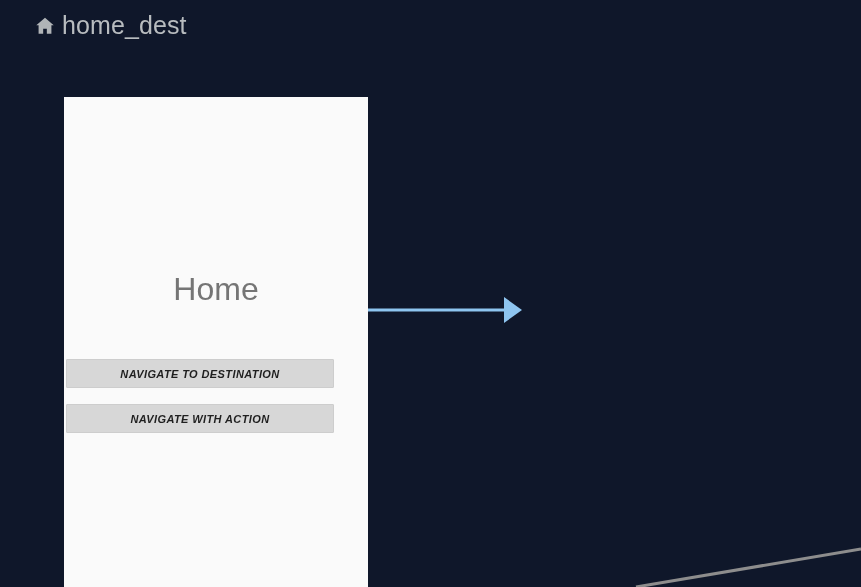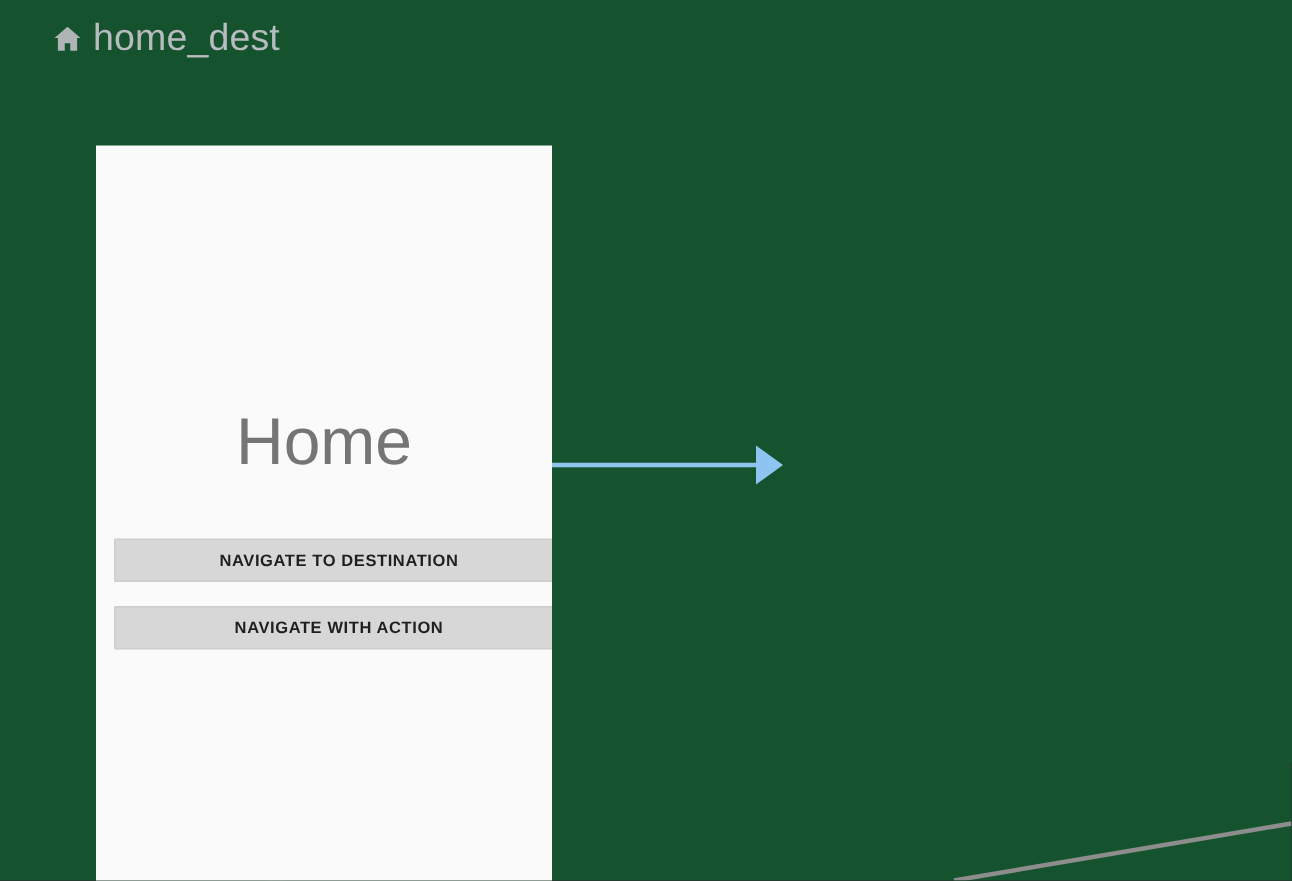--- a/index.html
+++ b/index.html
@@ -12,21 +12,21 @@
     height: 587px;
     position: relative;
     overflow: hidden;
     font-family: "Liberation Sans", sans-serif;
     -webkit-font-smoothing: antialiased;
   }
 
   #canvas {
     position: absolute;
     inset: 0;
-    background: #14532d;
+    background: #0f172a;
   }
 
   
   #edges {
     position: absolute;
     left: 0;
     top: 0;
     width: 861px;
     height: 587px;
     pointer-events: none;
@@ -99,28 +99,29 @@
     left: 32px;
     top: 55px;
     width: 304px;
     height: 510px;
   }
   #card-home .screen-title {
     position: absolute;
     left: 0;
     right: 0;
     top: 176px;
-    font-size: 44px;
+    font-size: 32px;
   }
   #card-home .btn {
     position: absolute;
-    left: 12px;
-    width: 300px;
+    left: 2px;
+    width: 268px;
     height: 29px;
     font-size: 11px;
+    font-style: italic;
   }
   #card-home .btn.b1 { top: 262px; }
   #card-home .btn.b2 { top: 307px; }
 
   #dest-home       { left: 32px;  top: 8px; }
   #dest-flow-step1 { left: 538px; top: 8px; }
 </style>
 </head>
 <body>
 

